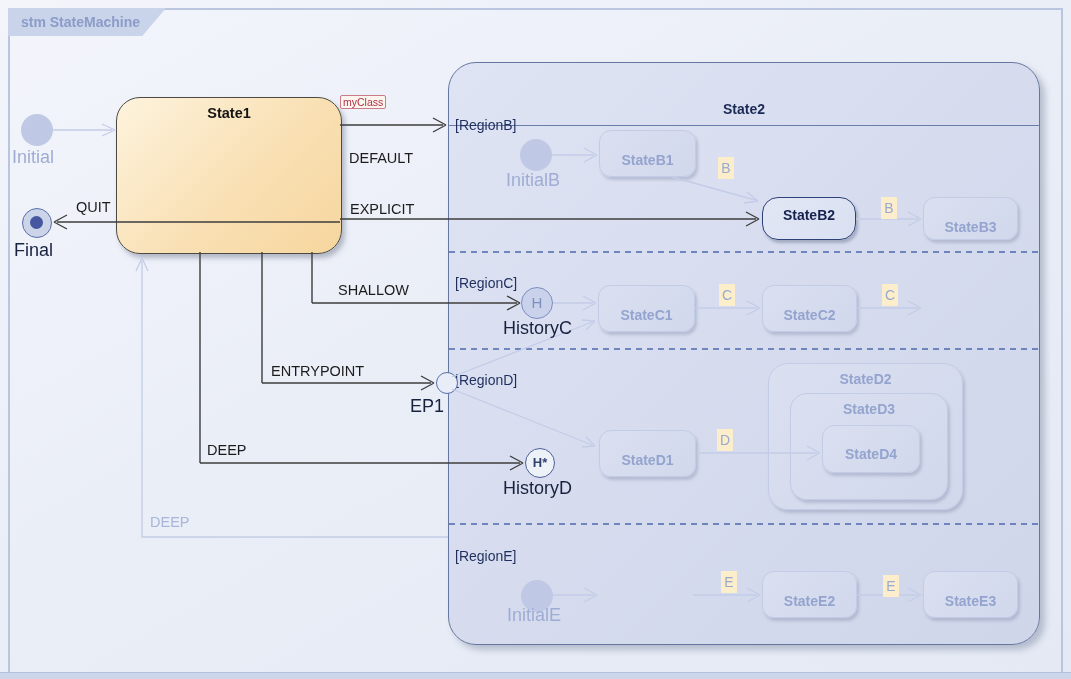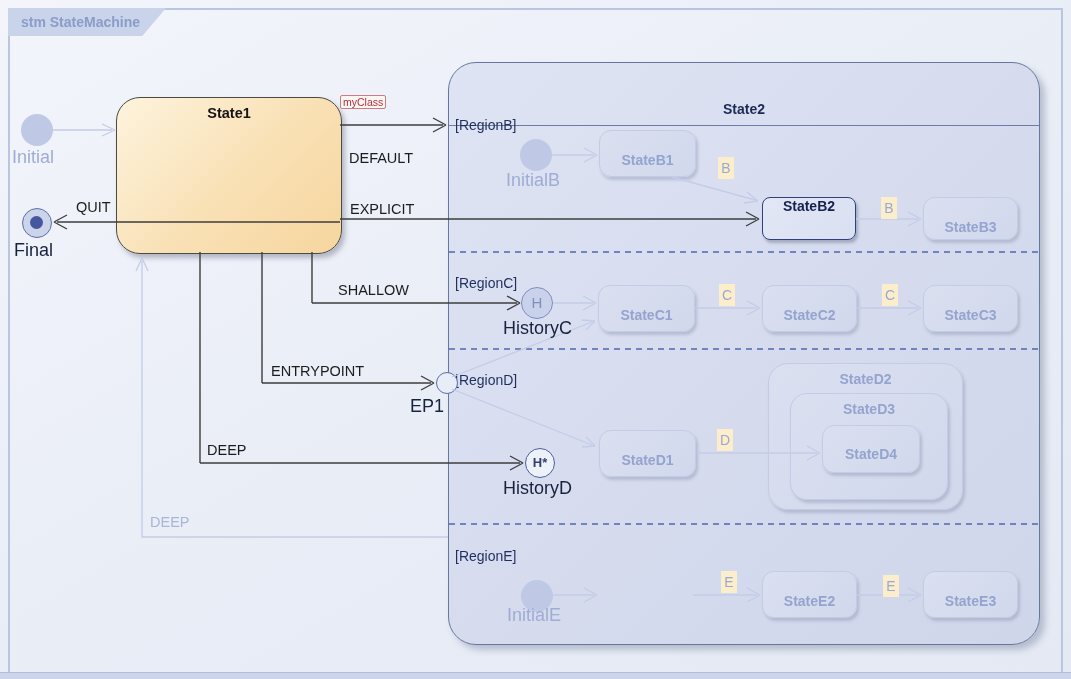--- a/index.html
+++ b/index.html
@@ -27,23 +27,23 @@
          border-bottom:1.2px solid #6c7ca8;text-align:center;line-height:34px;
          font-weight:bold;font-size:14px;color:#1b2a55;margin-top:30px;}
   .region-label{position:absolute;font-size:14px;color:#1e2f5e;margin-top:12px;}
 
   
   .fstate{position:absolute;border-radius:12px;background:linear-gradient(135deg,#dae0f0,#d1d8ec);
          border:1px solid #c3cce6;box-shadow:2px 3px 3px rgba(120,130,160,.35);
          text-align:center;color:#94a4cf;font-weight:bold;font-size:14px;box-sizing:border-box;padding-top:21px;}
   .fstate.nested{padding-top:7px;}
   
-  .hstate{position:absolute;border-radius:8px;background:linear-gradient(135deg,#e2e7f5,#d9e0f1);
+  .hstate{position:absolute;border-radius:16px;background:linear-gradient(135deg,#e2e7f5,#d9e0f1);
          border:1.5px solid #2e4178;box-shadow:2px 3px 3px rgba(100,110,140,.45);
-         text-align:center;color:#16224e;font-weight:bold;font-size:14px;box-sizing:border-box;}
+         text-align:center;color:#16224e;font-weight:bold;font-size:14px;box-sizing:border-box;padding-top:9px;}
 
   
   .circle{position:absolute;border-radius:50%;box-sizing:border-box;}
   .c-initial{background:#bfc9e5;}
   .c-final-outer{background:#ccd4ea;border:1.5px solid #5a6fa8;}
   .c-final-inner{position:absolute;left:7px;top:7px;width:13px;height:13px;border-radius:50%;background:#46579f;}
   .c-history-c{background:#c9d2ea;border:1.3px solid #7e8fc0;color:#7e8fc0;
          text-align:center;font-size:15px;line-height:29px;}
   .c-history-d{background:#edf1f8;border:1.3px solid #4d5f9b;color:#33416f;
          text-align:center;font-size:13px;line-height:27px;font-weight:bold;}
@@ -77,21 +77,20 @@
   <div class="region-label" style="left:455px;top:263px;">[RegionC]</div>
   <div class="region-label" style="left:455px;top:360px;">[RegionD]</div>
   <div class="region-label" style="left:455px;top:536px;">[RegionE]</div>
 
   <div class="fstate" style="left:599px;top:130px;width:97px;height:47px;"><span>StateB1</span></div>
   <div class="hstate" style="left:762px;top:197px;width:94px;height:43px;"><span>StateB2</span></div>
   <div class="fstate" style="left:923px;top:197px;width:95px;height:43px;"><span>StateB3</span></div>
 
   <div class="fstate" style="left:598px;top:285px;width:97px;height:47px;"><span>StateC1</span></div>
   <div class="fstate" style="left:762px;top:285px;width:95px;height:47px;"><span>StateC2</span></div>
-  <div class="fstate" style="left:923px;top:285px;width:95px;height:47px;"><span>StateC3</span></div>
 
   <div class="fstate nested" style="left:768px;top:363px;width:195px;height:147px;border-radius:20px;"><span>StateD2</span></div>
   <div class="fstate nested" style="left:790px;top:393px;width:158px;height:107px;border-radius:17px;"><span>StateD3</span></div>
   <div class="fstate" style="left:822px;top:425px;width:98px;height:48px;padding-top:20px;"><span>StateD4</span></div>
   <div class="fstate" style="left:599px;top:430px;width:97px;height:47px;"><span>StateD1</span></div>
 
   <div class="fstate" style="left:762px;top:571px;width:95px;height:47px;"><span>StateE2</span></div>
   <div class="fstate" style="left:923px;top:571px;width:95px;height:47px;"><span>StateE3</span></div>
 
   <div class="state1">

